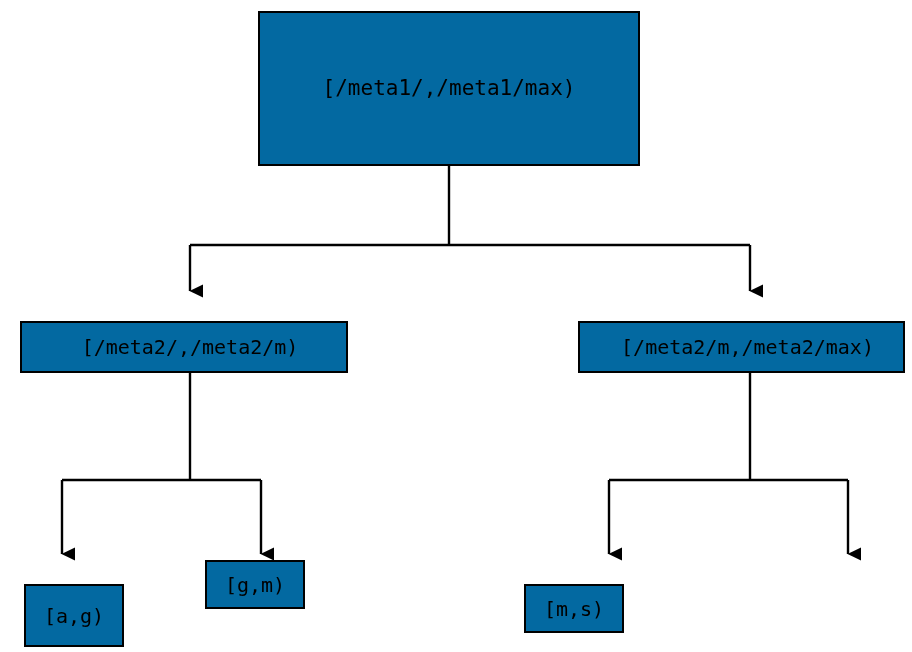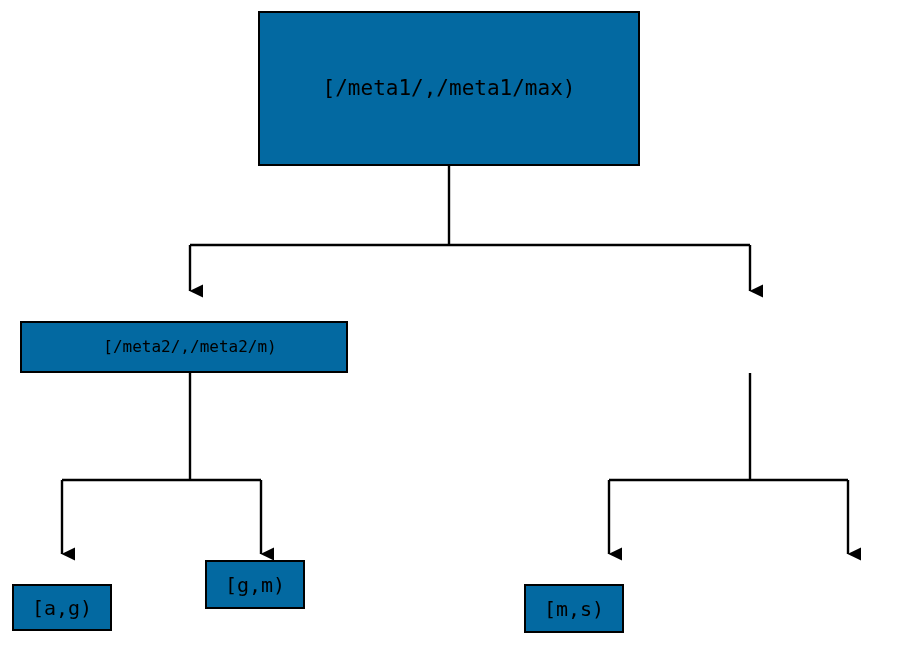--- a/index.html
+++ b/index.html
@@ -39,21 +39,21 @@
     font-family: "DejaVu Sans Mono", "Liberation Mono", monospace;
     font-weight: 400;
     white-space: pre;
     letter-spacing: 0px;
   }
   .node-label {
     display: block;
     line-height: 1;
   }
   .level-root  { font-size: 21px; }
-  .level-mid   { font-size: 16px; padding-left: 12px; }
+  .level-mid   { font-size: 20px; padding-left: 12px; }
   .level-leaf  { font-size: 20px; }
 </style>
 </head>
 <body>
 
 <div id="diagram-root">
 
   <svg id="edge-layer" width="912" height="652" viewBox="0 0 912 652" aria-hidden="true">
     <defs>
       <marker id="arrow-down" markerWidth="14" markerHeight="14" refX="7" refY="13" orient="auto" markerUnits="userSpaceOnUse">
@@ -87,22 +87,25 @@
   </svg>
 
   <div class="node-box level-root" style="left:258px; top:11px; width:382px; height:155px;">
     <span class="node-label">[/meta1/,/meta1/max)</span>
   </div>
 
   <div class="node-box level-mid" style="left:20px; top:321px; width:328px; height:52px;">
     <span class="node-label">[/meta2/,/meta2/m)</span>
   </div>
 
+  <div class="node-box level-mid" style="left:578px; top:321px; width:327px; height:52px;">
+    <span class="node-label">[/meta2/m,/meta2/max)</span>
+  </div>
 
-  <div class="node-box level-leaf" style="left:12px; top:584px; width:100px; height:47px;">
+  <div class="node-box level-leaf" style="left:24px; top:584px; width:100px; height:63px;">
     <span class="node-label">[a,g)</span>
   </div>
 
   <div class="node-box level-leaf" style="left:205px; top:560px; width:100px; height:49px;">
     <span class="node-label">[g,m)</span>
   </div>
 
   <div class="node-box level-leaf" style="left:524px; top:584px; width:100px; height:49px;">
     <span class="node-label">[m,s)</span>
   </div>

